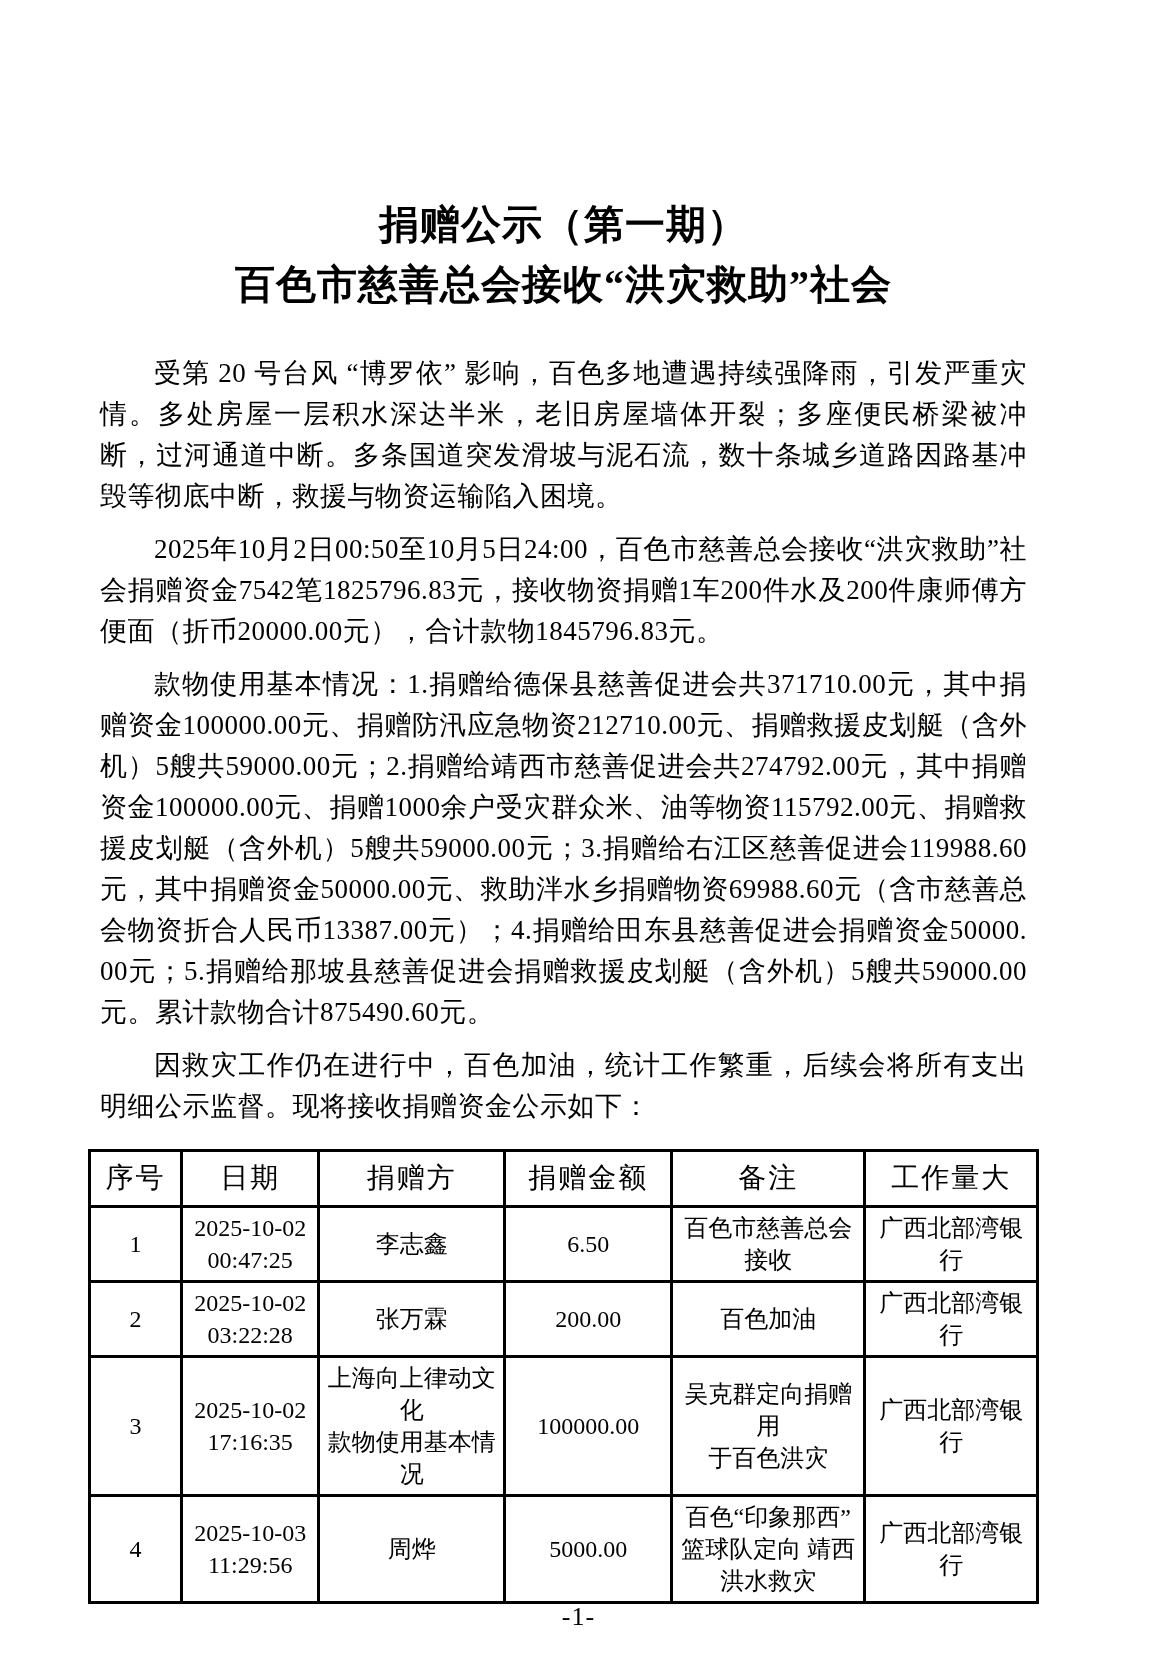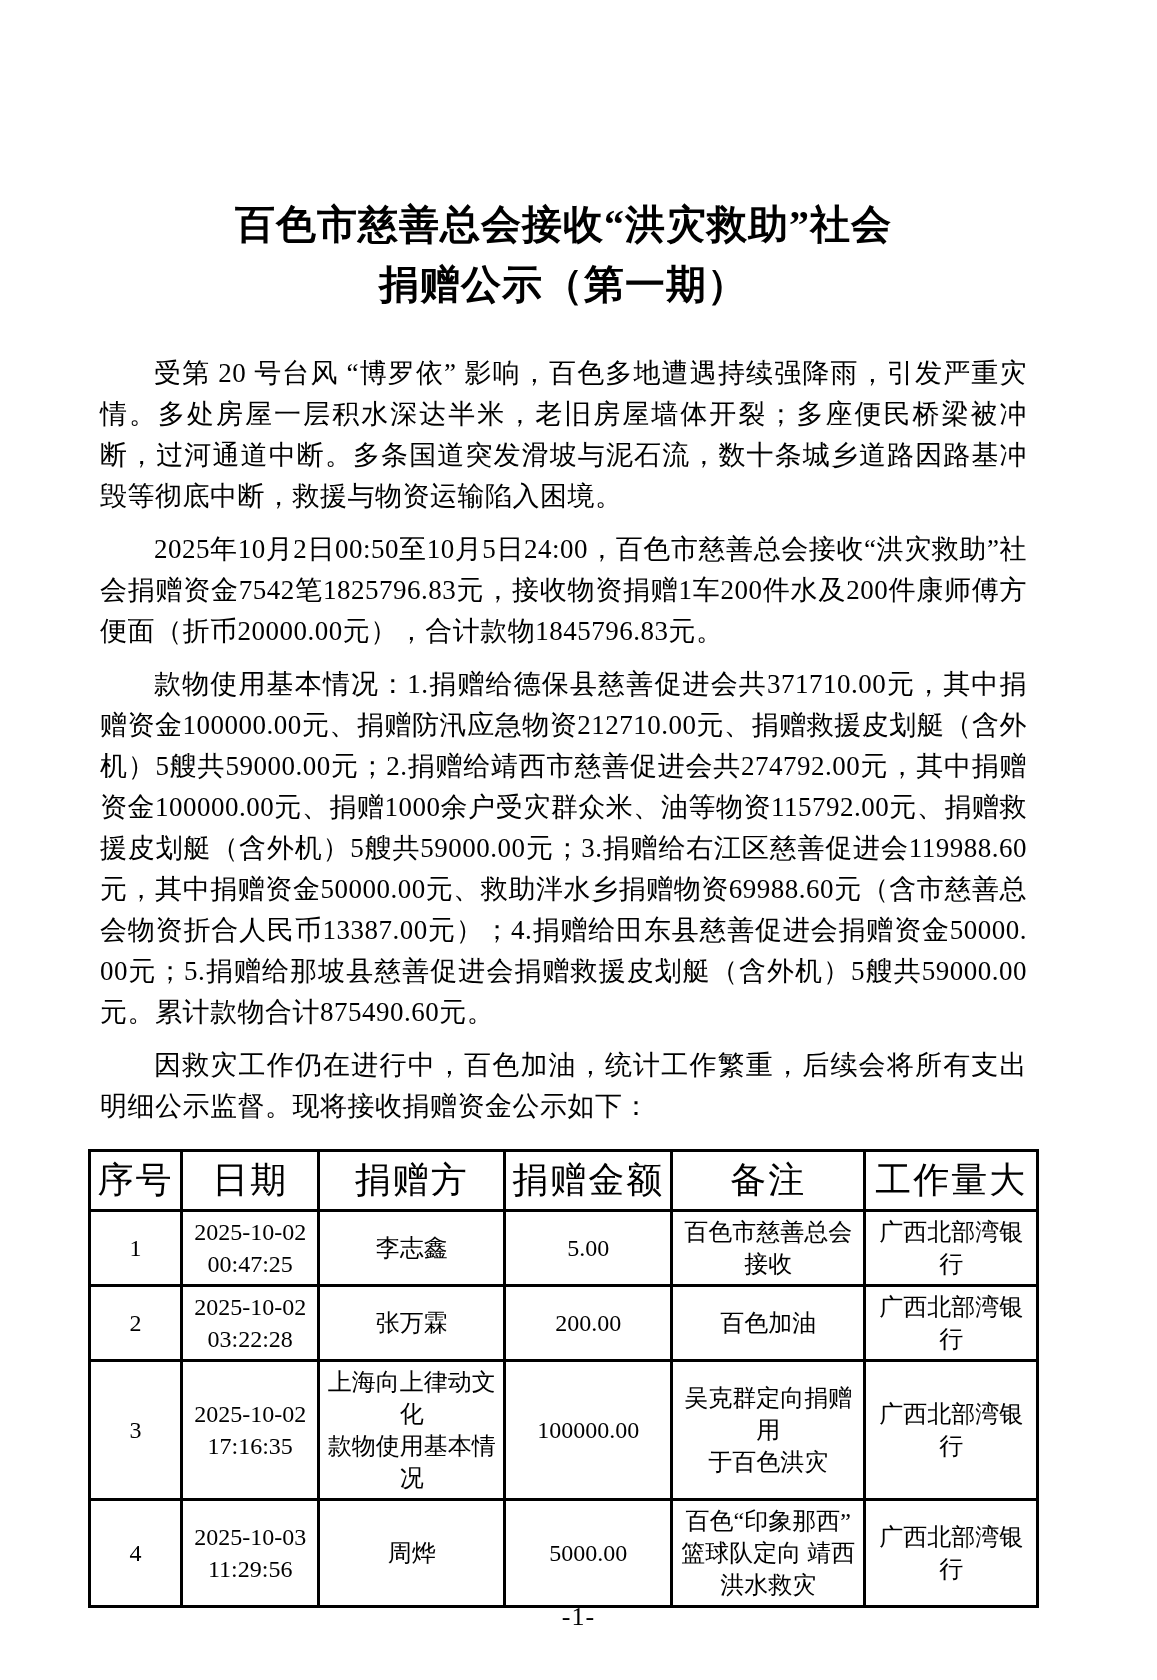--- a/index.html
+++ b/index.html
@@ -43,21 +43,21 @@
     table-layout: fixed;
   }
   table.donation-table th,
   table.donation-table td {
     border: 3px solid #000;
     text-align: center;
     vertical-align: middle;
     padding: 4px 3px;
   }
   table.donation-table th {
-    font-size: 36px;
+    font-size: 28px;
     font-weight: normal;
     height: 56px;
     letter-spacing: 2px;
     font-family: Liberation Mono, monospace;
   }
   table.donation-table td {
     font-size: 24px;
     line-height: 32px;
     white-space: pre-line;
   }
@@ -76,22 +76,22 @@
     font-size: 26px;
     letter-spacing: 1px;
   }
 </style>
 </head>
 <body>
 
 <div class="page">
 
   <h1 class="doc-title">
+    <span class="t-line">捐赠公示（第一期）</span>
     <span class="t-line">百色市慈善总会接收“洪灾救助”社会</span>
-    <span class="t-line">捐赠公示（第一期）</span>
   </h1>
 
   <div class="body-text">
     <p>受第 20 号台风 “博罗依” 影响，百色多地遭遇持续强降雨，引发严重灾情。多处房屋一层积水深达半米，老旧房屋墙体开裂；多座便民桥梁被冲断，过河通道中断。多条国道突发滑坡与泥石流，数十条城乡道路因路基冲毁等彻底中断，救援与物资运输陷入困境。</p>
     <p>2025年10月2日00:50至10月5日24:00，百色市慈善总会接收“洪灾救助”社会捐赠资金7542笔1825796.83元，接收物资捐赠1车200件水及200件康师傅方便面（折币20000.00元），合计款物1845796.83元。</p>
     <p>款物使用基本情况：1.捐赠给德保县慈善促进会共371710.00元，其中捐赠资金100000.00元、捐赠防汛应急物资212710.00元、捐赠救援皮划艇（含外机）5艘共59000.00元；2.捐赠给靖西市慈善促进会共274792.00元，其中捐赠资金100000.00元、捐赠1000余户受灾群众米、油等物资115792.00元、捐赠救援皮划艇（含外机）5艘共59000.00元；3.捐赠给右江区慈善促进会119988.60元，其中捐赠资金50000.00元、救助泮水乡捐赠物资69988.60元（含市慈善总会物资折合人民币13387.00元）；4.捐赠给田东县慈善促进会捐赠资金50000.00元；5.捐赠给那坡县慈善促进会捐赠救援皮划艇（含外机）5艘共59000.00元。累计款物合计875490.60元。</p>
     <p>因救灾工作仍在进行中，百色加油，统计工作繁重，后续会将所有支出明细公示监督。现将接收捐赠资金公示如下：</p>
   </div>
 
   <table class="donation-table">
@@ -112,21 +112,21 @@
         <th>备注</th>
         <th>工作量大</th>
       </tr>
     </thead>
     <tbody>
       <tr>
         <td>1</td>
         <td>2025-10-02
 00:47:25</td>
         <td>李志鑫</td>
-        <td>5.00</td>
+        <td>6.50</td>
         <td>百色市慈善总会接收</td>
         <td>广西北部湾银行</td>
       </tr>
       <tr>
         <td>2</td>
         <td>2025-10-02
 03:22:28</td>
         <td>张万霖</td>
         <td>200.00</td>
         <td>百色加油</td>

